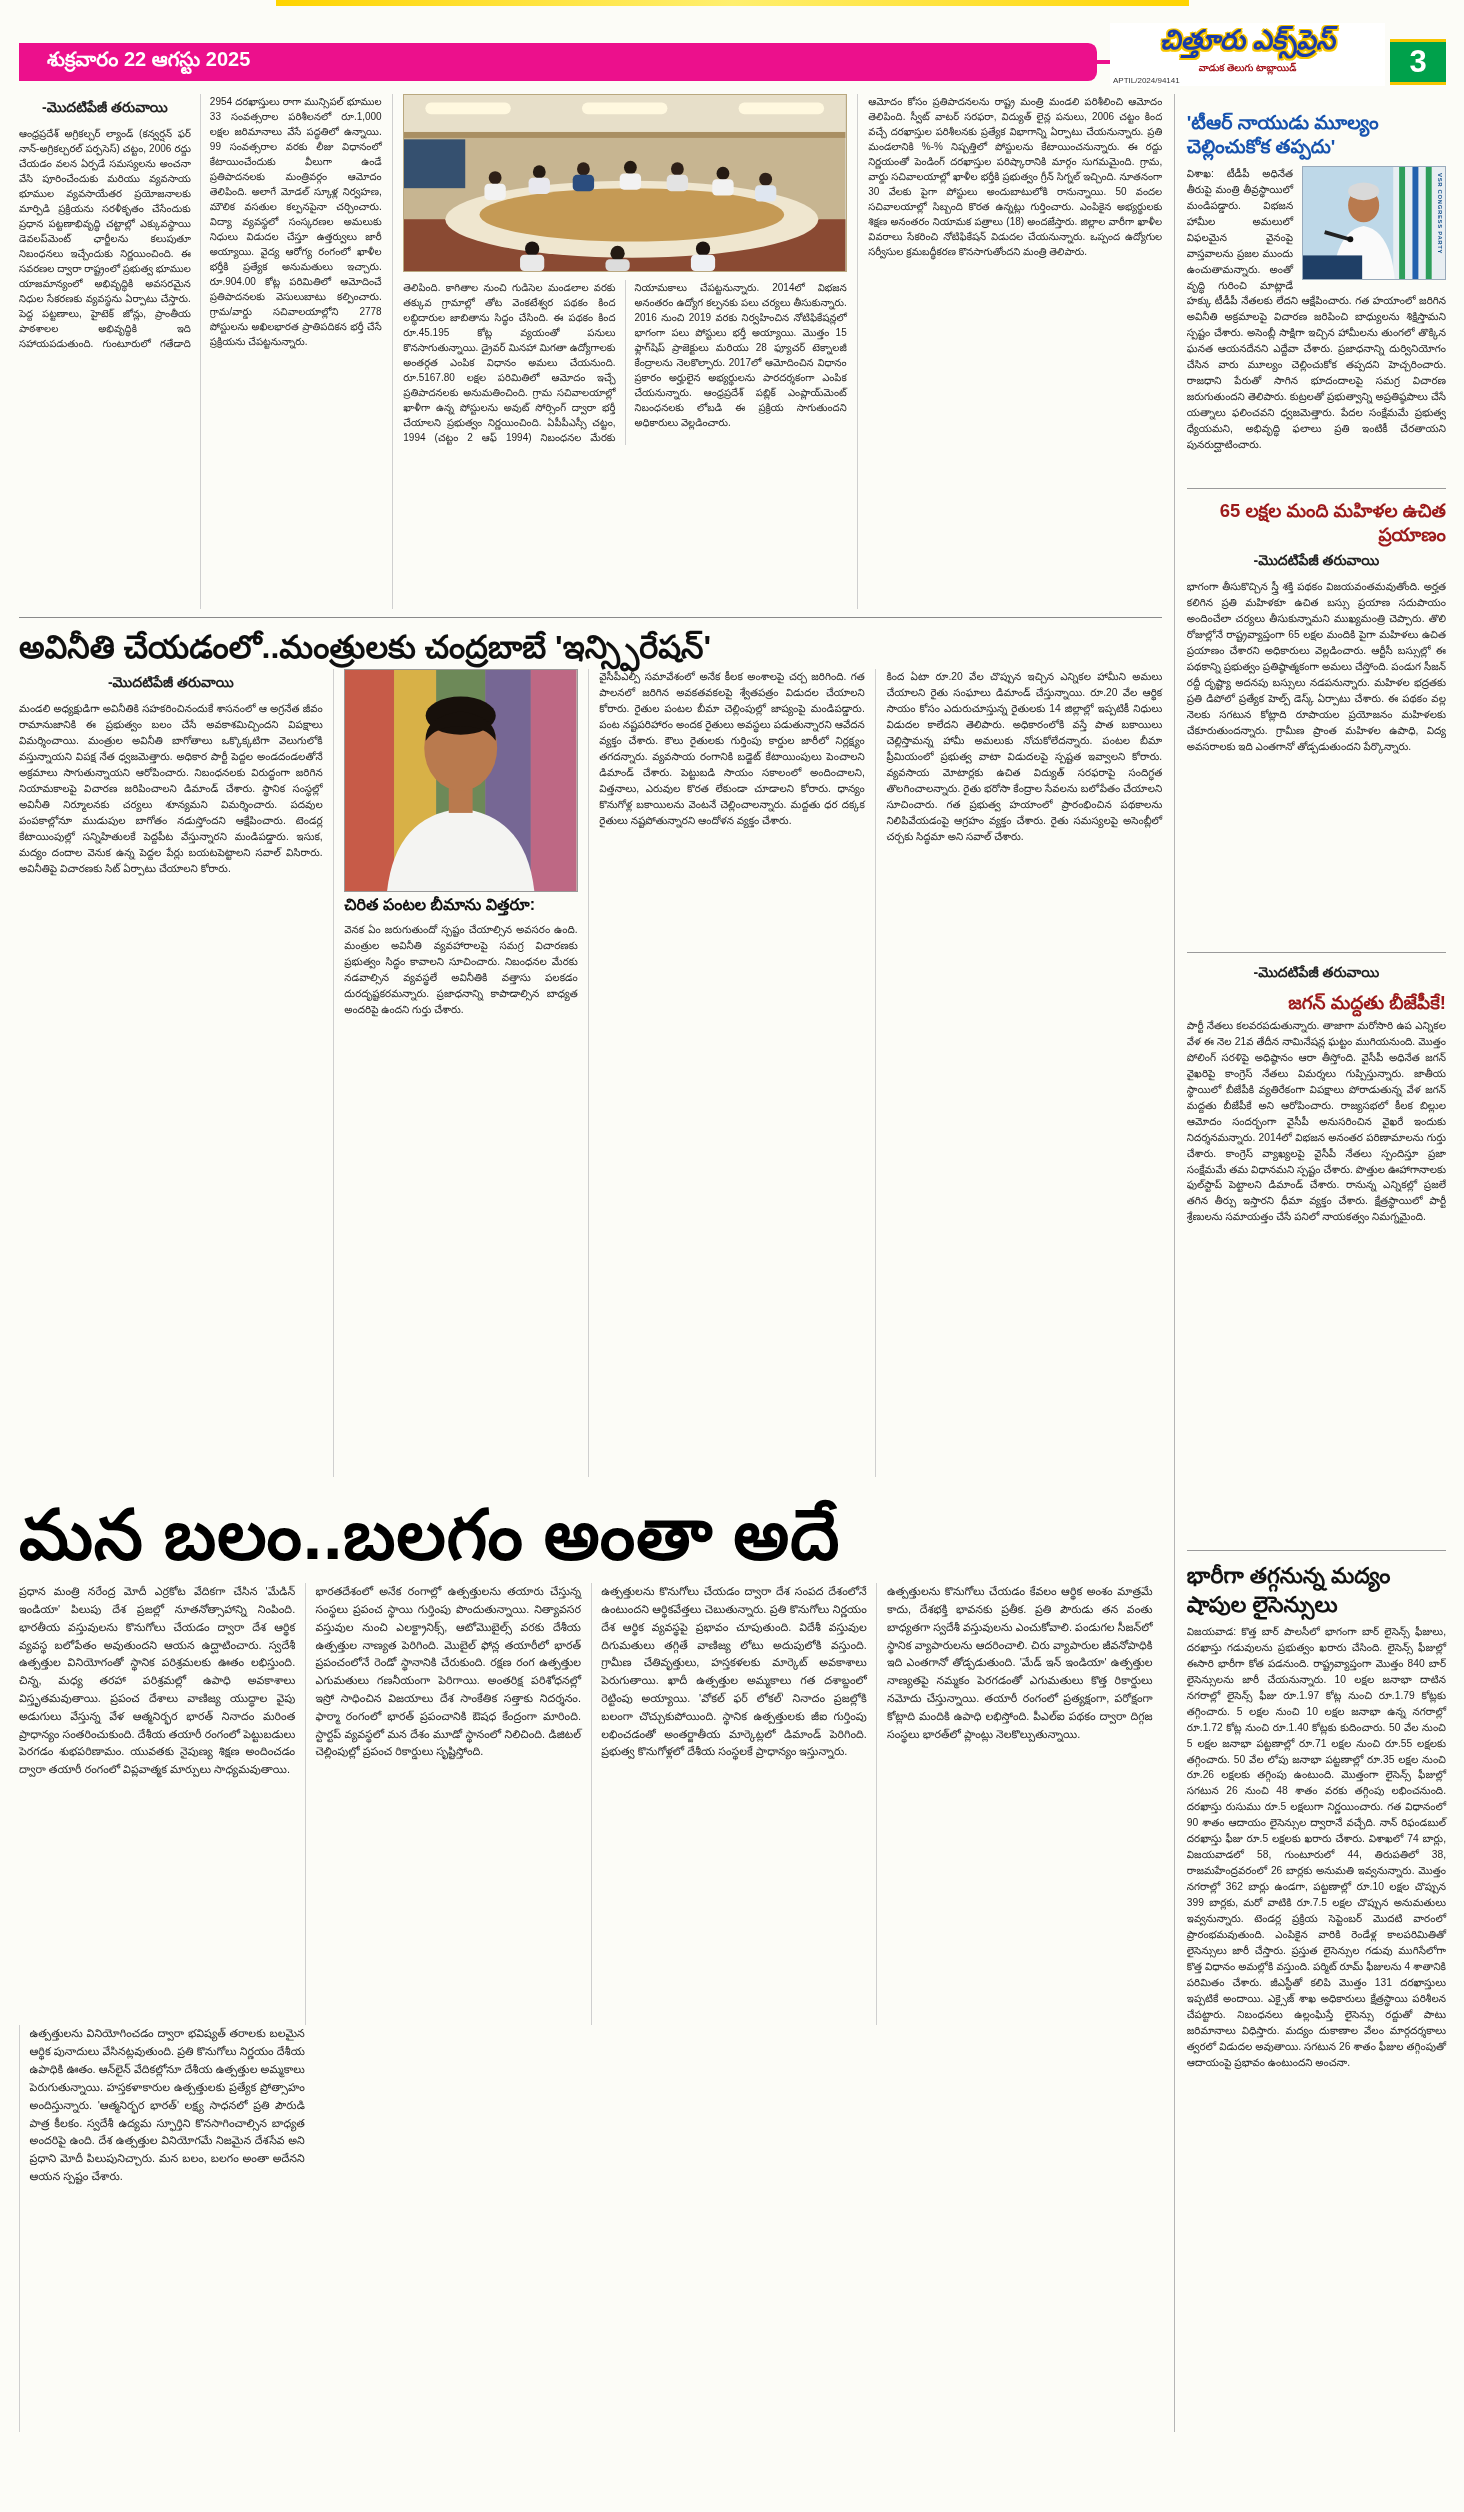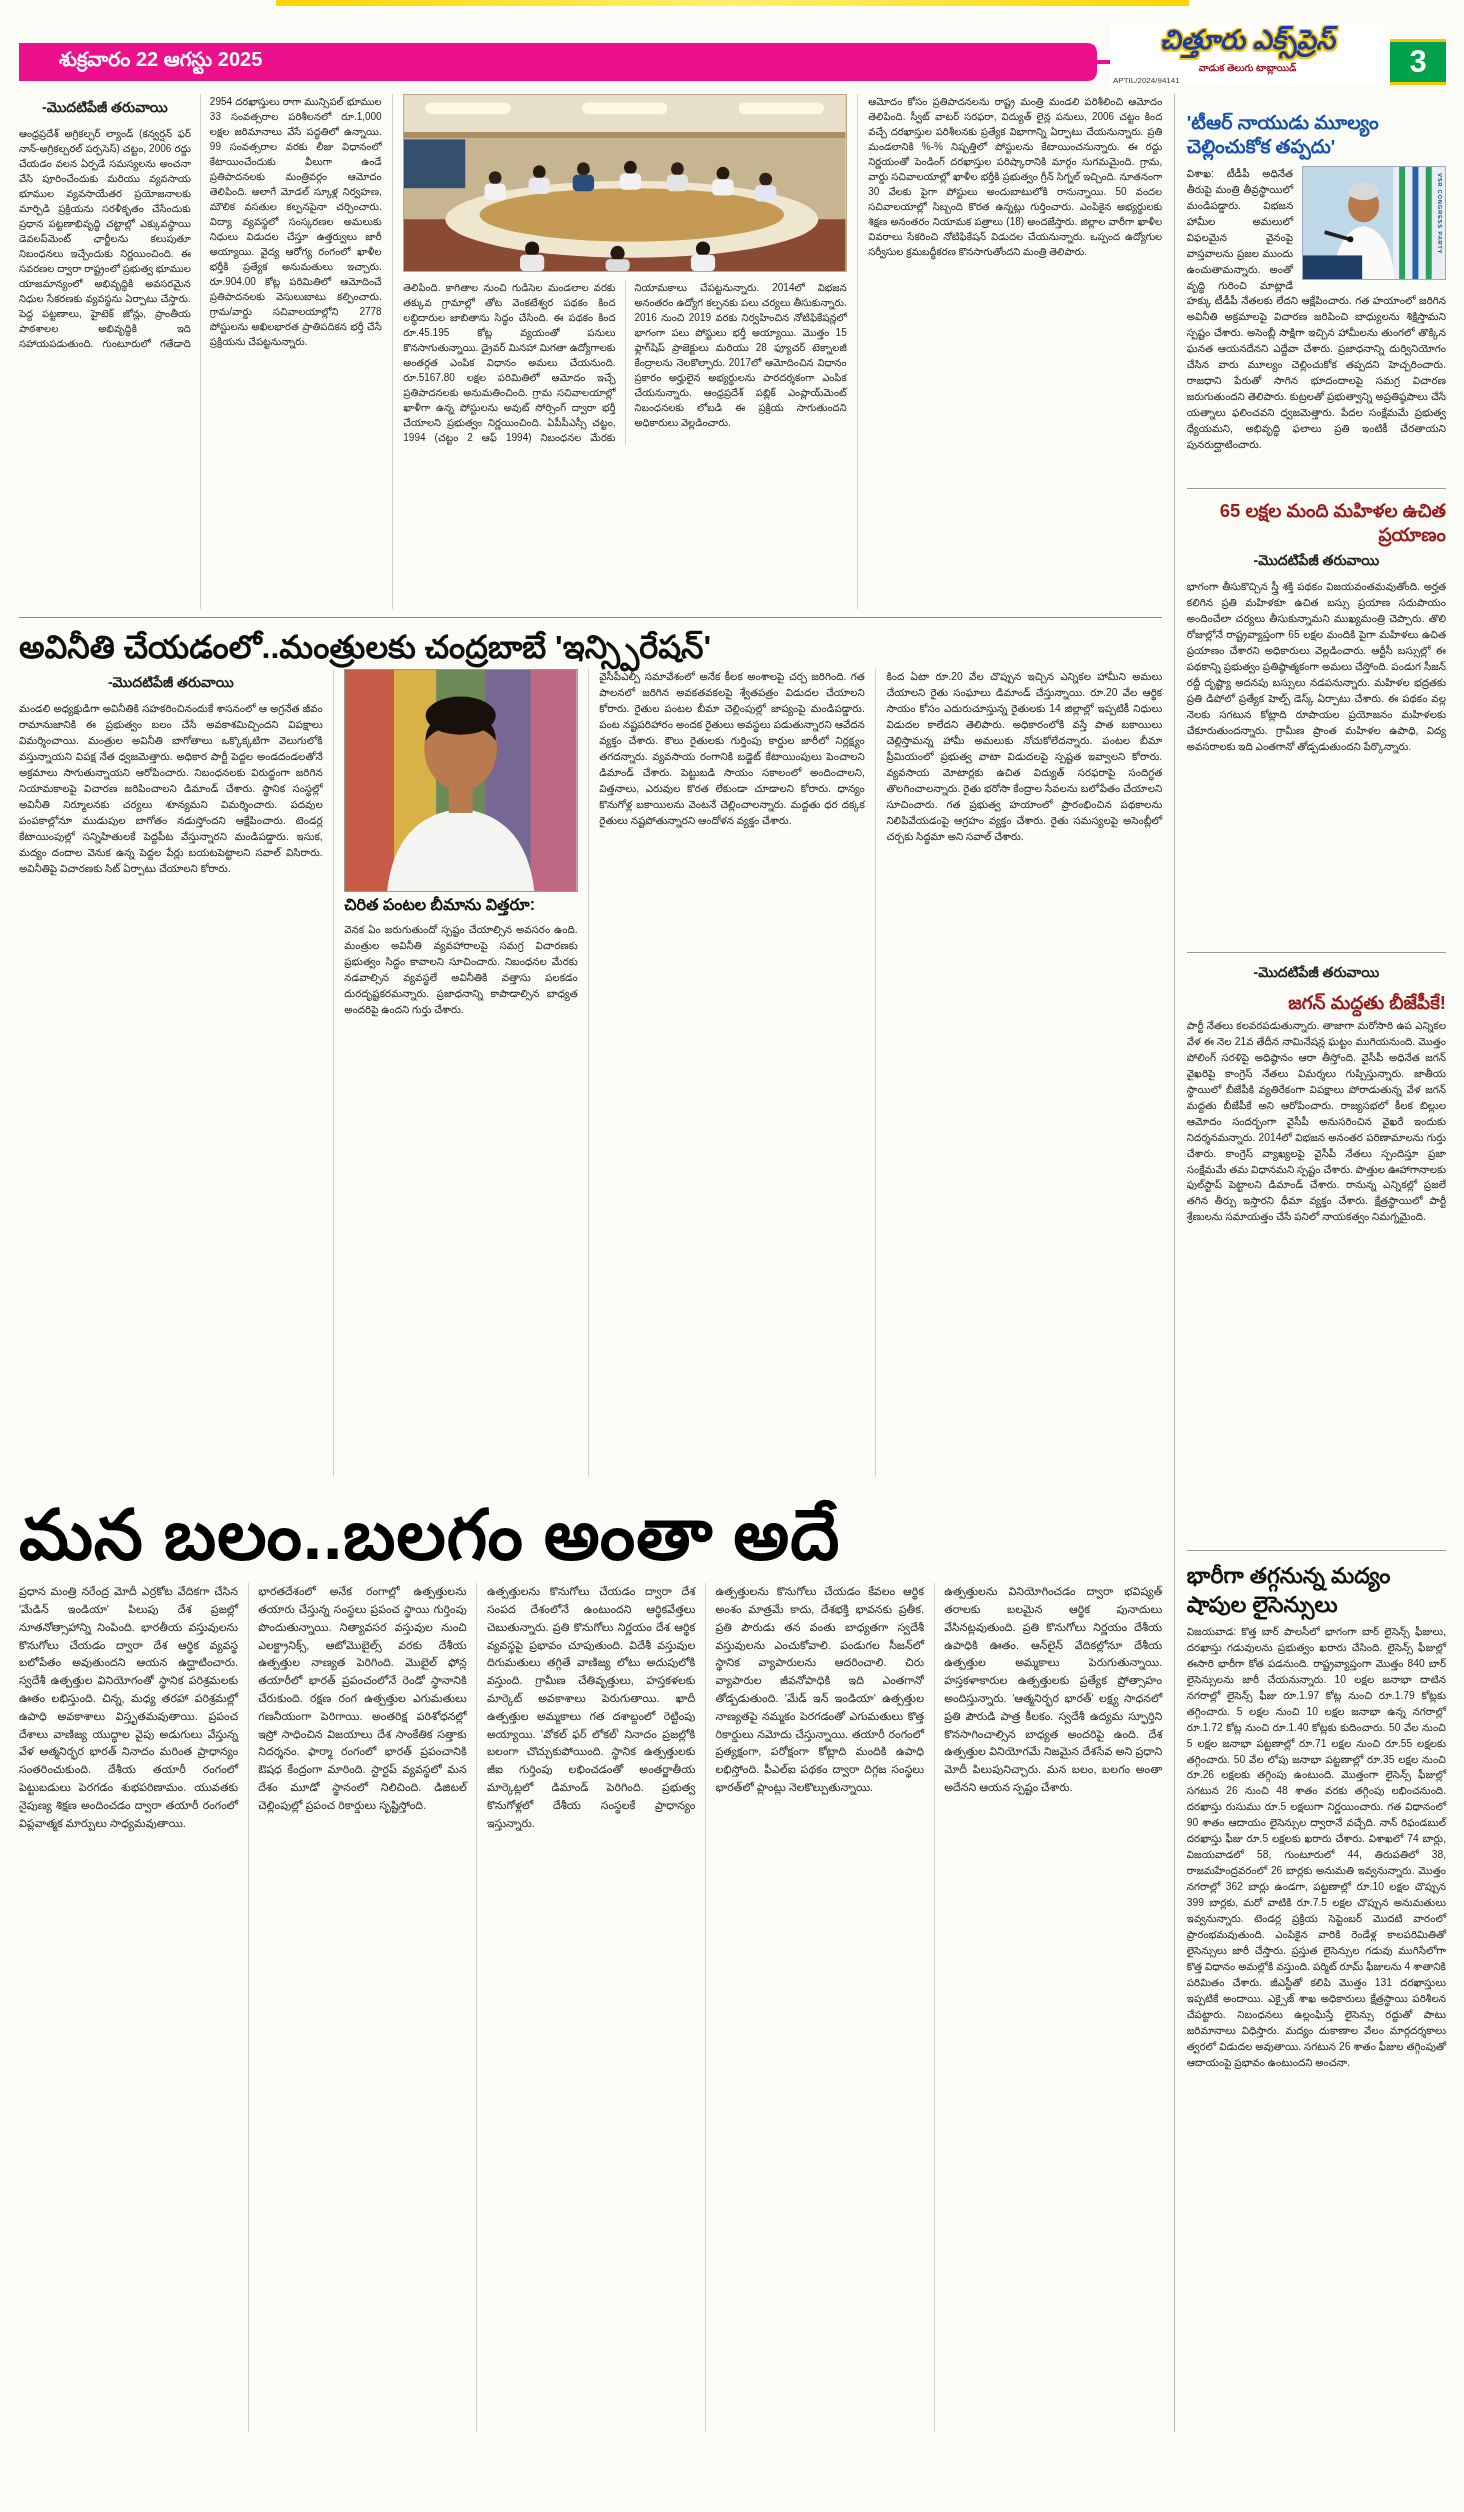--- a/index.html
+++ b/index.html
@@ -3,21 +3,21 @@
 <meta charset="utf-8">
 <style>
   html,body{margin:0;padding:0;background:#e9e9e4}
   .page{width:1465px;height:2512px;margin:0 auto;background:#fcfcf7;box-sizing:border-box;
         padding:0 19px;position:relative;overflow:hidden;font-family:"Liberation Sans",sans-serif;color:#1b1b1b}
   .sliver{height:5.9px;width:64%;margin:0 auto;background:linear-gradient(90deg,#ffd400,#ffef6e,#ffd400)}
   
   header{position:relative;height:49px;margin:32px 0 7.4px}
   .mast-line{position:absolute;left:0;right:66px;top:22px;height:4.4px;background:#ec108c}
   .date-bar{position:absolute;left:0;top:5.2px;width:1078px;height:38px;background:#ec108c;color:#fff;
-            font-weight:bold;font-size:20px;display:flex;align-items:center;padding-left:40px;
+            font-weight:bold;font-size:20px;display:flex;align-items:center;padding-left:28px;
             border-radius:0 8.9px 8.9px 0;box-sizing:border-box}
   .logo-block{position:absolute;left:1091px;top:-14.8px;width:275px;background:#fff;text-align:center;padding:1.5px 3px;box-sizing:border-box}
   .logo-title{font-size:27px;font-weight:800;font-style:italic;color:#1a3ba8;white-space:nowrap;
               text-shadow:1.5px 1.5px 0 #f7c600,-1.5px -1.5px 0 #f7c600,1.5px -1.5px 0 #f7c600,-1.5px 1.5px 0 #f7c600}
   .logo-sub{font-size:9.6px;color:#a3151c;font-weight:bold}
   .logo-reg{font-size:8px;color:#333;text-align:left}
   .page-num{position:absolute;right:0;top:1.5px;width:56px;height:46px;background:#00a14b;color:#fff;
             font-size:31px;font-weight:800;display:flex;align-items:center;justify-content:center;
             border-top:3px solid #f7c600;border-bottom:3px solid #f7c600;box-sizing:border-box}
   
@@ -42,21 +42,21 @@
   .posts-grid>div{padding:0 10.3px;min-width:0}
   .posts-grid>div:first-child{padding-left:0}
   .posts-grid>div+div{border-left:0.7px solid #cfcfcf}
   .posts-grid>div:last-child{padding-right:0}
   .insp-section{border-top:1.5px solid #8a8a8a;padding-top:10.3px;margin-top:7.4px}
   .insp-grid{display:grid;grid-template-columns:314px 255px 1fr 1fr;min-height:808px}
   .insp-grid>div{padding:0 10.3px;min-width:0}
   .insp-grid>div:first-child{padding-left:0}
   .insp-grid>div+div{border-left:0.7px solid #cfcfcf}
   .insp-grid>div:last-child{padding-right:0}
-  .balam-cols{display:grid;grid-template-columns:repeat(5,1fr);min-height:849px}
+  .balam-cols{display:grid;grid-template-columns:repeat(4,1fr);min-height:849px}
   .balam-cols>div{padding:0 9.6px;min-width:0}
   .balam-cols>div:first-child{padding-left:0}
   .balam-cols>div+div{border-left:0.7px solid #cfcfcf}
   .balam-cols>div:last-child{padding-right:0}
   
   .side-col section{padding-top:5.9px;margin-top:7.4px}
   .side-col section+section{border-top:0.7px solid #9a9a9a}
   .sec-naidu{min-height:373px}
   .sec-women{min-height:450px}
   .sec-jagan{min-height:583px}

